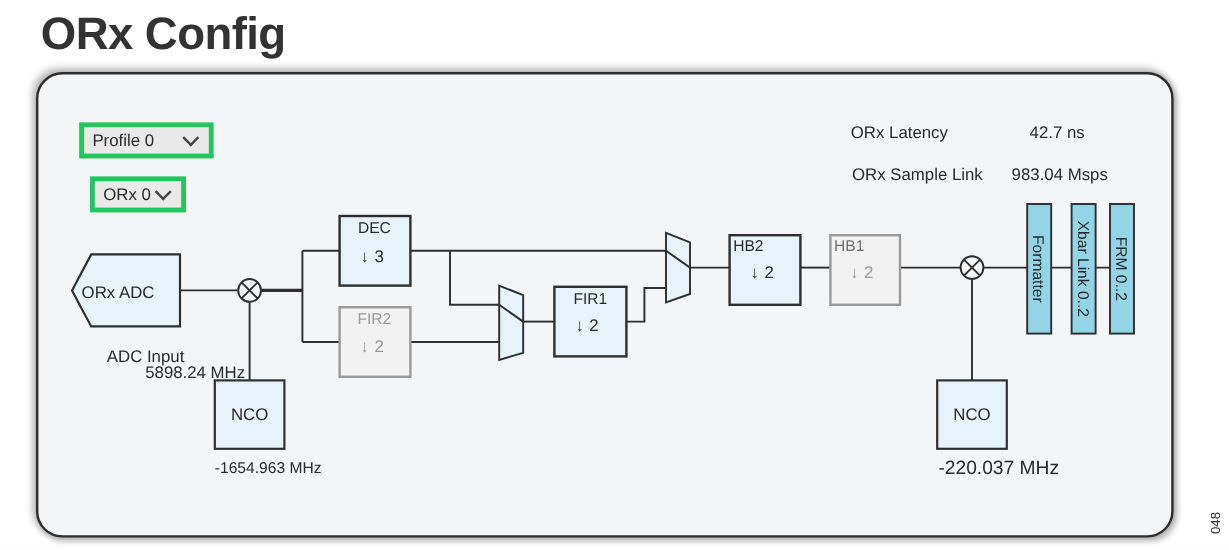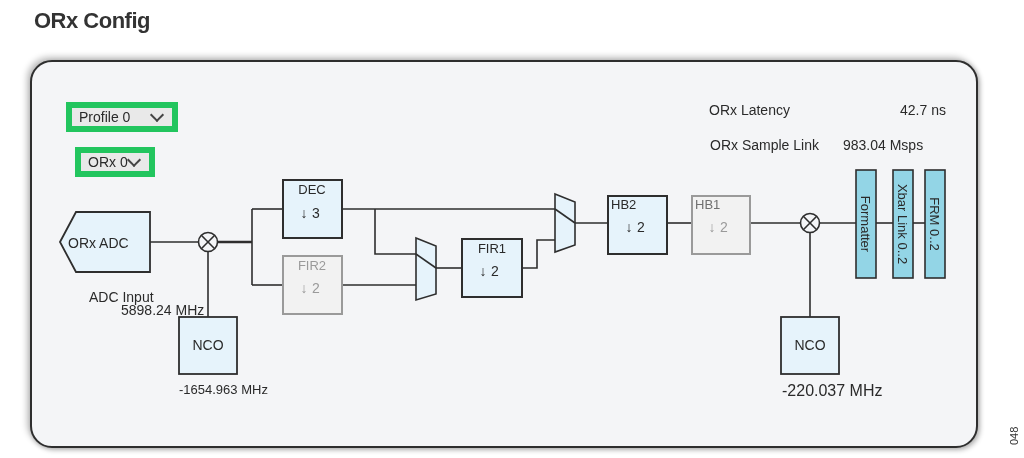--- a/index.html
+++ b/index.html
@@ -1,20 +1,20 @@
 <!DOCTYPE html>
 <html><head>
 <meta charset="utf-8">
 <style>
   html, body { margin: 0; padding: 0; background: #ffffff; }
   body { width: 1024px; height: 458px; position: relative; overflow: hidden; font-family: "DejaVu Sans", sans-serif; color: #2a2a2a; }
-  .title { position: absolute; left: 34px; top: 8px; font-size: 22px; font-weight: bold; color: #333333; letter-spacing: -0.5px; font-family: "Liberation Sans", sans-serif; }
+  .title { position: absolute; left: 34px; top: 8px; font-size: 38px; font-weight: bold; color: #333333; letter-spacing: -0.5px; font-family: "Liberation Sans", sans-serif; }
   .panel { position: absolute; left: 30px; top: 60px; width: 944px; height: 384px; border: 2px solid #2e2e2e; border-radius: 22px; background: #f4f5f7; box-shadow: -3px -3px 6px rgba(0,0,0,0.25), 2px 2px 5px rgba(0,0,0,0.3); }
   .fig-id { position: absolute; left: 1008px; top: 445px; transform: rotate(-90deg); transform-origin: left top; font-size: 11px; color: #333; font-family: "Liberation Sans", sans-serif; }
-  .dropdown { position: absolute; background: #e9e9e9; border: 6px solid #22c55e; font-size: 14px; color: #2a2a2a; display: flex; align-items: center; box-sizing: border-box; padding-left: 7px; font-family: "Liberation Sans", sans-serif; cursor: pointer; }
+  .dropdown { position: absolute; background: #e9e9e9; border: 4px solid #22c55e; font-size: 14px; color: #2a2a2a; display: flex; align-items: center; box-sizing: border-box; padding-left: 7px; font-family: "Liberation Sans", sans-serif; cursor: pointer; }
   .dropdown .chev { position: absolute; right: 10px; top: 50%; width: 8px; height: 8px; border-right: 2px solid #444; border-bottom: 2px solid #444; transform: translateY(-70%) rotate(45deg); }
   .lbl { position: absolute; font-size: 14px; color: #2a2a2a; white-space: nowrap; font-family: "Liberation Sans", sans-serif; }
   svg { position: absolute; left: 0; top: 0; }
   svg text { font-family: "Liberation Sans", sans-serif; }
 </style>
 </head>
 <body>
 
 <div class="title">ORx Config</div>
 <div class="panel"></div>
@@ -23,21 +23,21 @@
 <div class="dropdown" style="left:66px;top:102px;width:112px;height:30px;">
   <span>Profile 0</span>
   <span class="chev"></span>
 </div>
 <div class="dropdown" style="left:75px;top:147px;width:80px;height:30px;">
   <span>ORx 0</span>
   <span class="chev"></span>
 </div>
 
 <div class="lbl" style="left:709px;top:102px;">ORx Latency</div>
-<div class="lbl" style="left:900px;top:102px;">42.7 ns</div>
+<div class="lbl" style="left:858px;top:102px;">42.7 ns</div>
 <div class="lbl" style="left:710px;top:137px;">ORx Sample Link</div>
 <div class="lbl" style="left:843px;top:137px;">983.04 Msps</div>
 
 <div class="lbl" style="left:73px;top:289px;margin-left:16px;">ADC Input</div>
 <div class="lbl" style="left:73px;top:302px;margin-left:48px;">5898.24 MHz</div>
 <div class="lbl" style="left:179px;top:382px;font-size:13px;">-1654.963 MHz</div>
 <div class="lbl" style="left:782px;top:382px;font-size:16px;">-220.037 MHz</div>
 
 <svg width="1024" height="458">
   <g stroke="#2e2e2e" stroke-width="1.6" fill="none">

